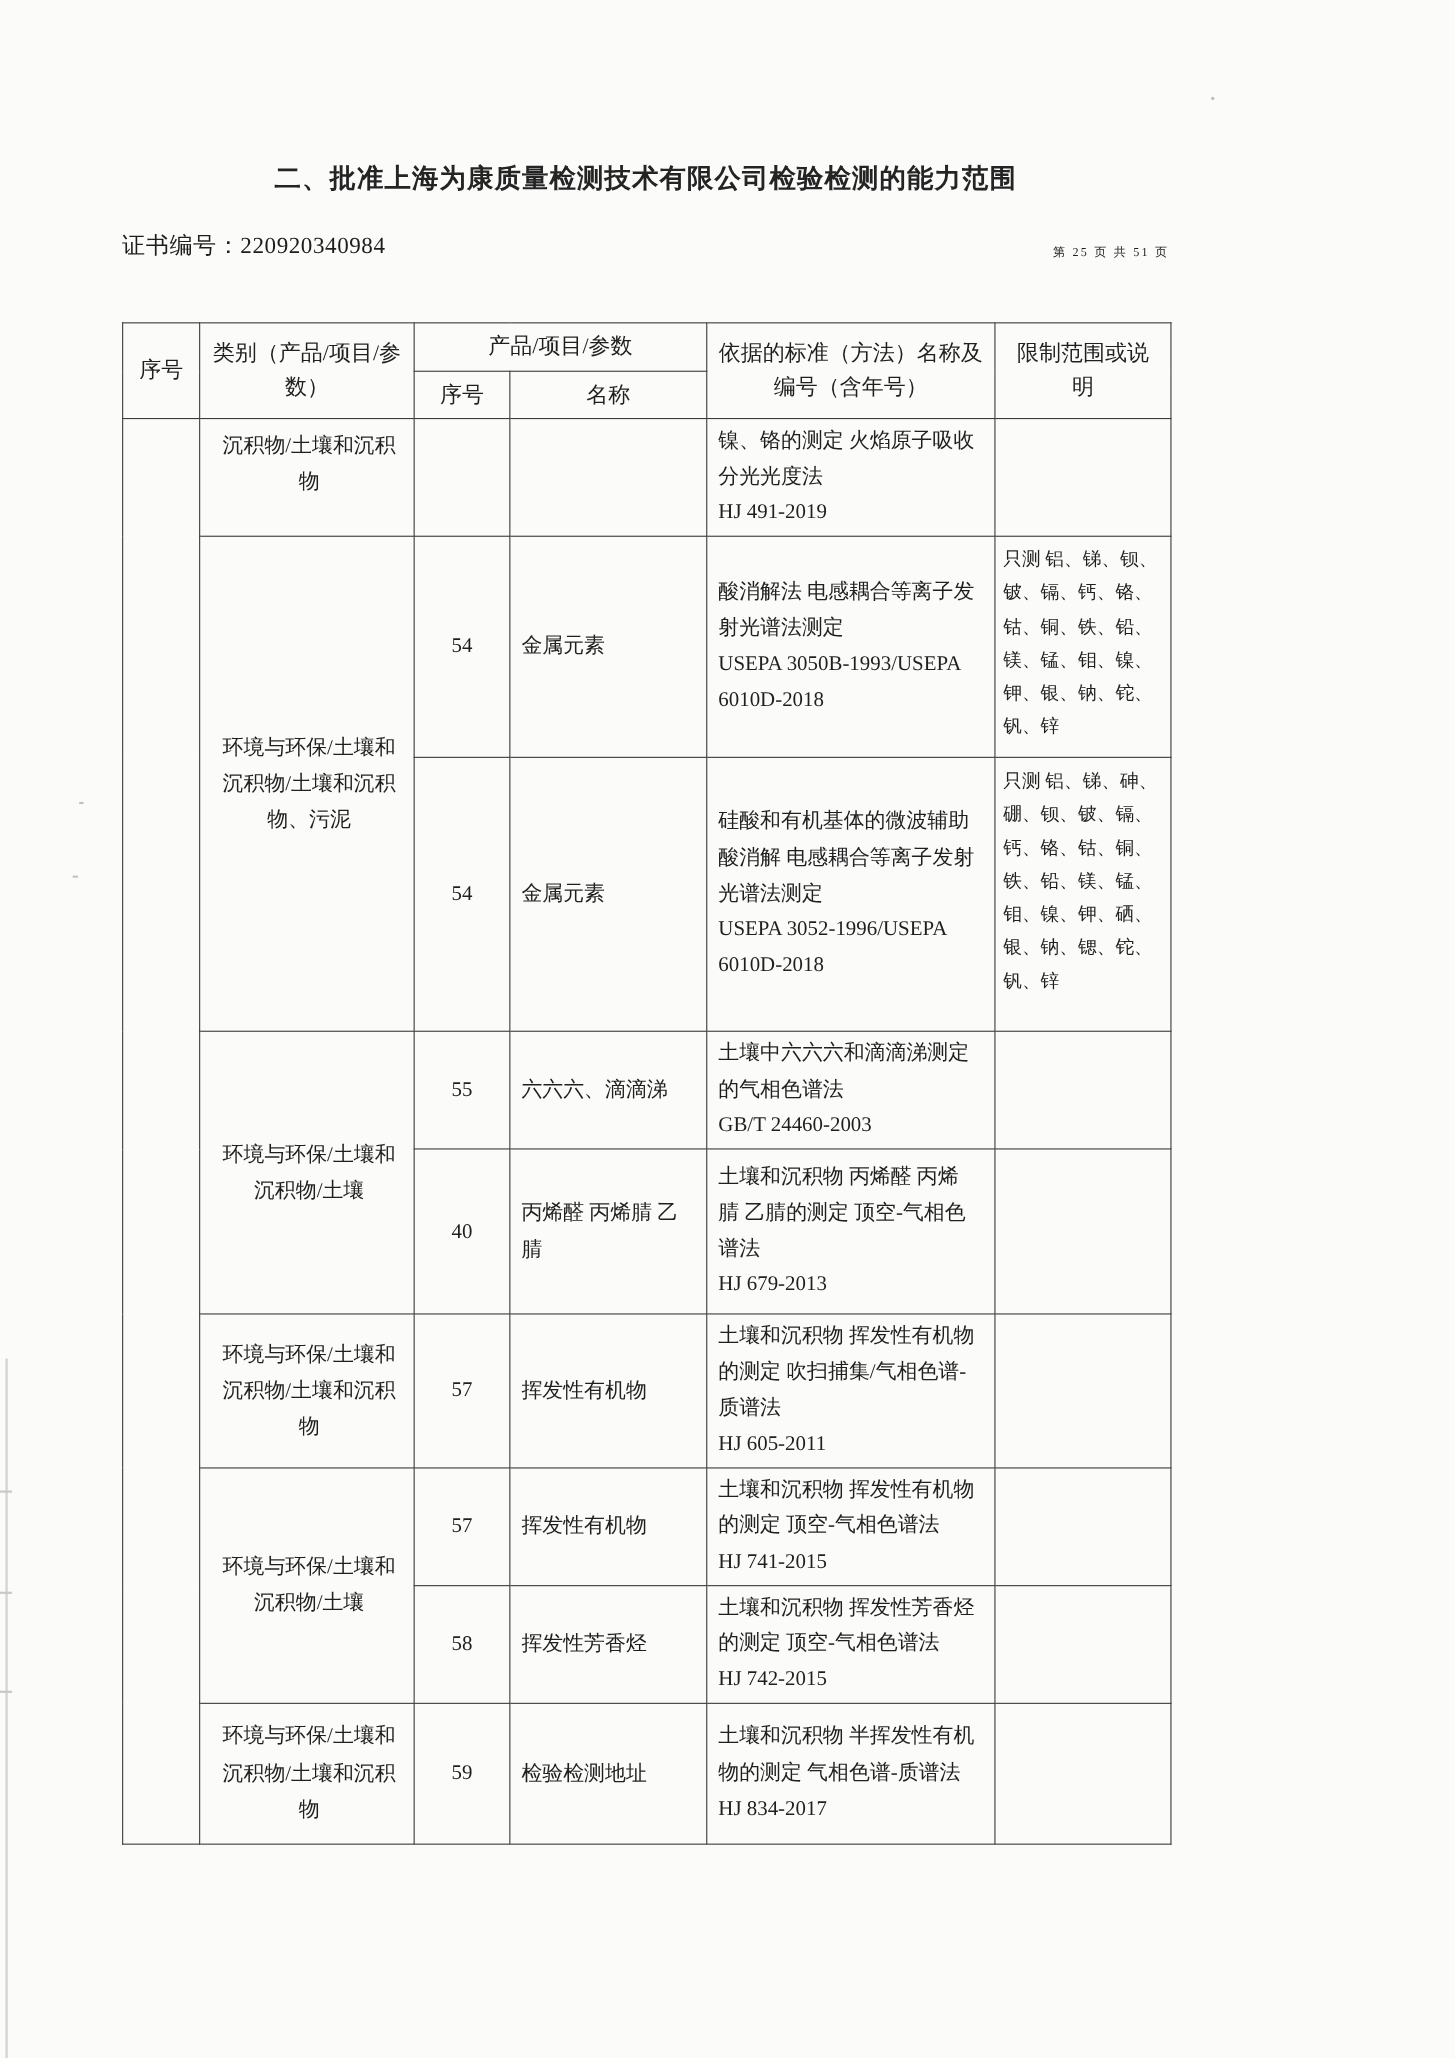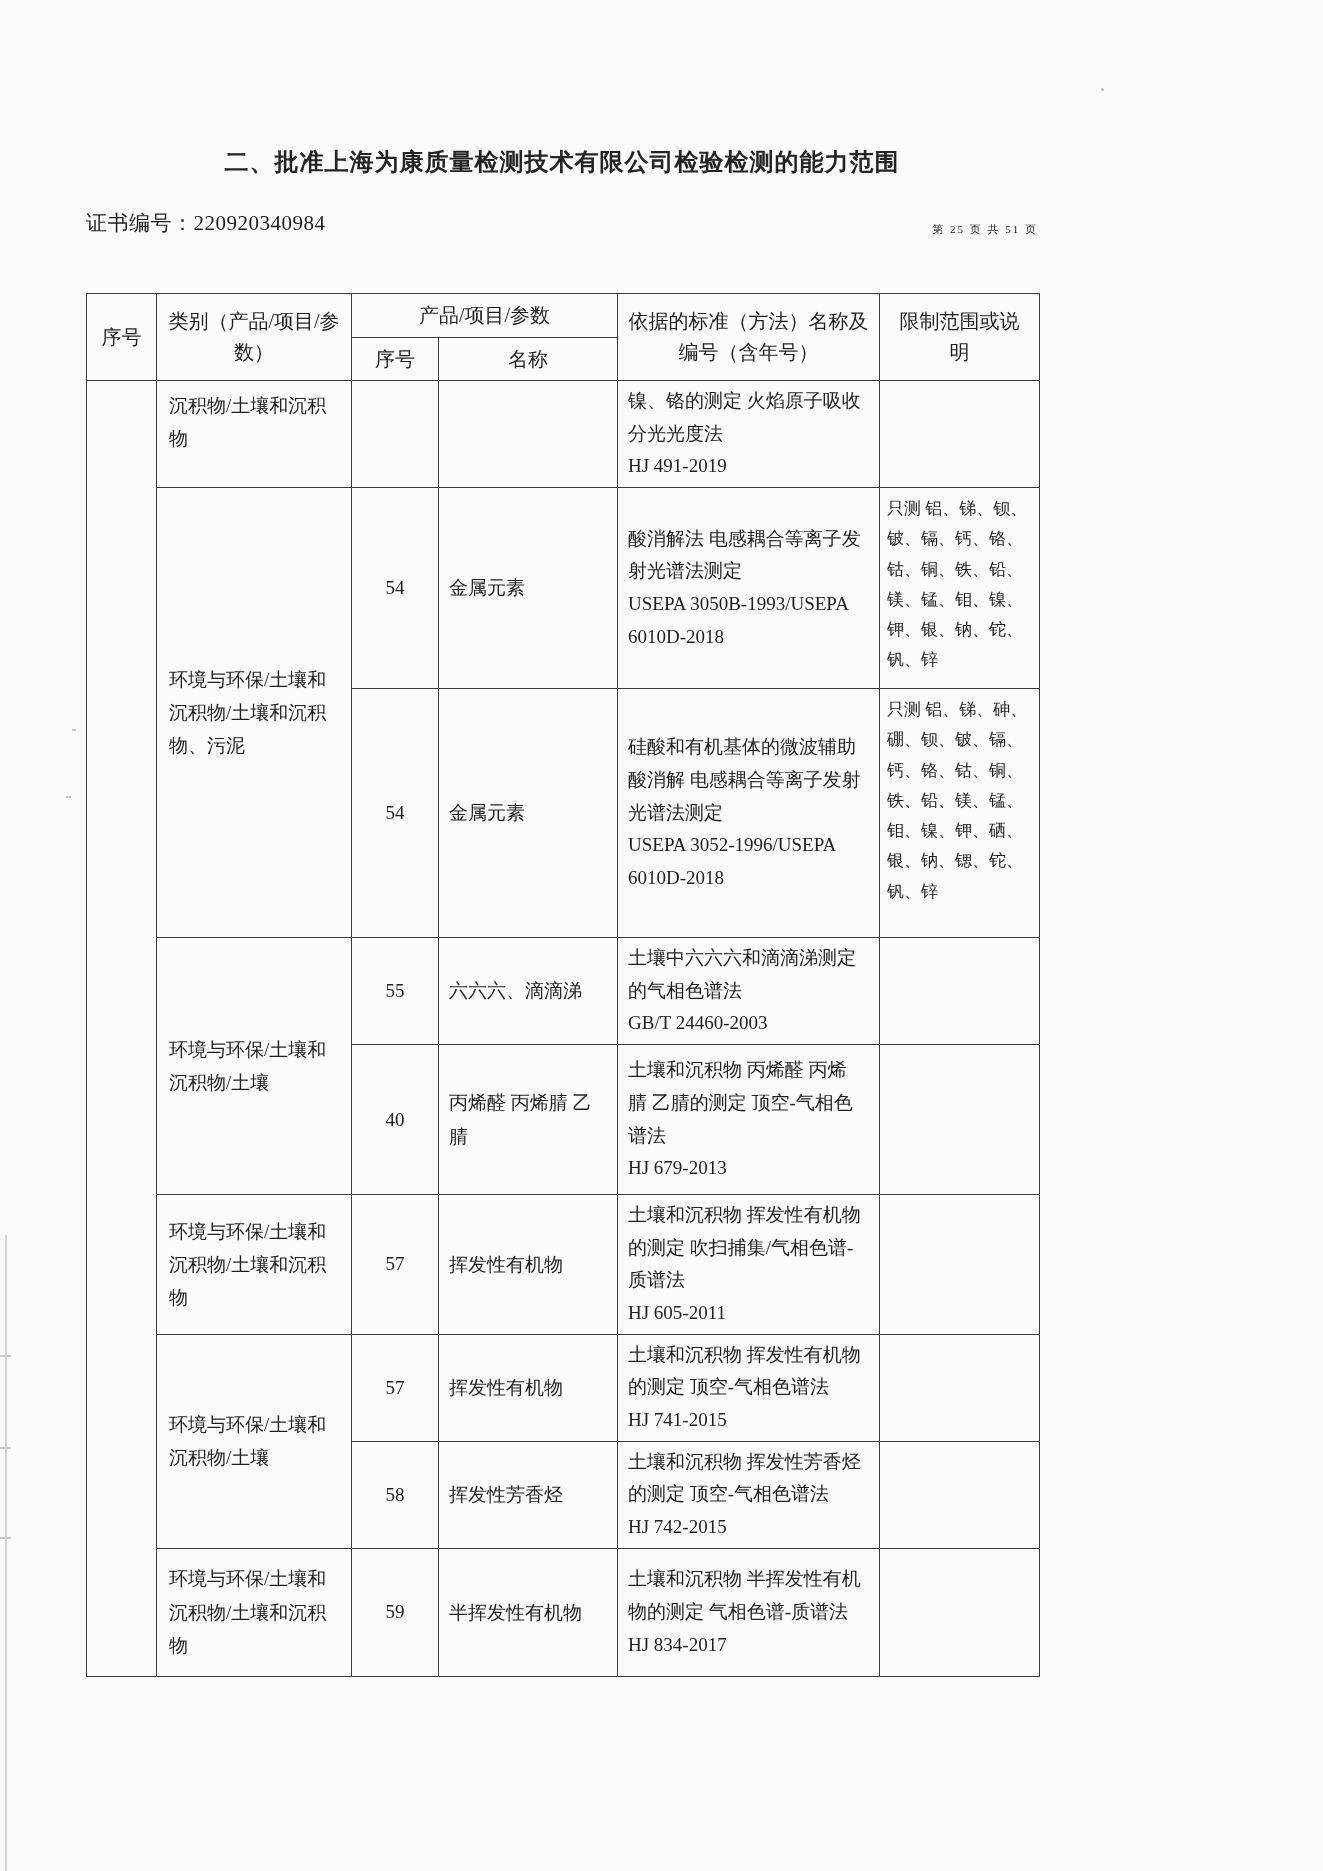--- a/index.html
+++ b/index.html
@@ -6,21 +6,21 @@
   body{
     width:1323px;height:1871px;
     background:#fbfbfa;
     font-family:"Liberation Serif","DejaVu Serif",serif;
     color:#1d1d1d;
     position:relative;
     overflow:hidden;
   }
   .content{
     position:absolute;
-    left:86px;top:0;
+    left:111px;top:0;
     width:952px;
   }
   .doc-title{
     padding-top:146px;
     text-align:center;
     font-size:24px;
     font-weight:700;
     letter-spacing:1px;
     color:#242424;
   }
@@ -49,21 +49,21 @@
     font-weight:normal;
   }
   .cap-table thead th{
     text-align:center;
     font-size:20px;
     line-height:1.55;
     padding:4px 10px;
   }
   .hrow-top{height:44px;}
   .hrow-bottom{height:43px;}
-  td.c-cat{padding-left:12px;line-height:1.75;}
+  td.c-cat{padding-left:12px;line-height:1.75;text-align:center;}
   td.c-seq{text-align:center;}
   td.c-name{padding-left:10px;line-height:1.75;margin-left:24px;}
   td.c-std{
     padding-left:10px;
     line-height:1.72;
     white-space:pre-line;
     vertical-align:middle;
   }
   td.c-restrict{
     padding:6px 5px 4px 7px;
@@ -200,21 +200,21 @@
         <td class="c-seq">58</td>
         <td class="c-name">挥发性芳香烃</td>
         <td class="c-std">土壤和沉积物 挥发性芳香烃
 的测定 顶空-气相色谱法
 HJ 742-2015</td>
         <td class="c-restrict"></td>
       </tr>
       <tr style="height:128px">
         <td class="c-cat">环境与环保/土壤和沉积物/土壤和沉积物</td>
         <td class="c-seq">59</td>
-        <td class="c-name">半挥发性有机物</td>
+        <td class="c-name">检验检测地址</td>
         <td class="c-std">土壤和沉积物 半挥发性有机
 物的测定 气相色谱-质谱法
 HJ 834-2017</td>
         <td class="c-restrict"></td>
       </tr>
     </tbody>
   </table>
 </div>
 
 <div class="artifact a-vline"></div>

